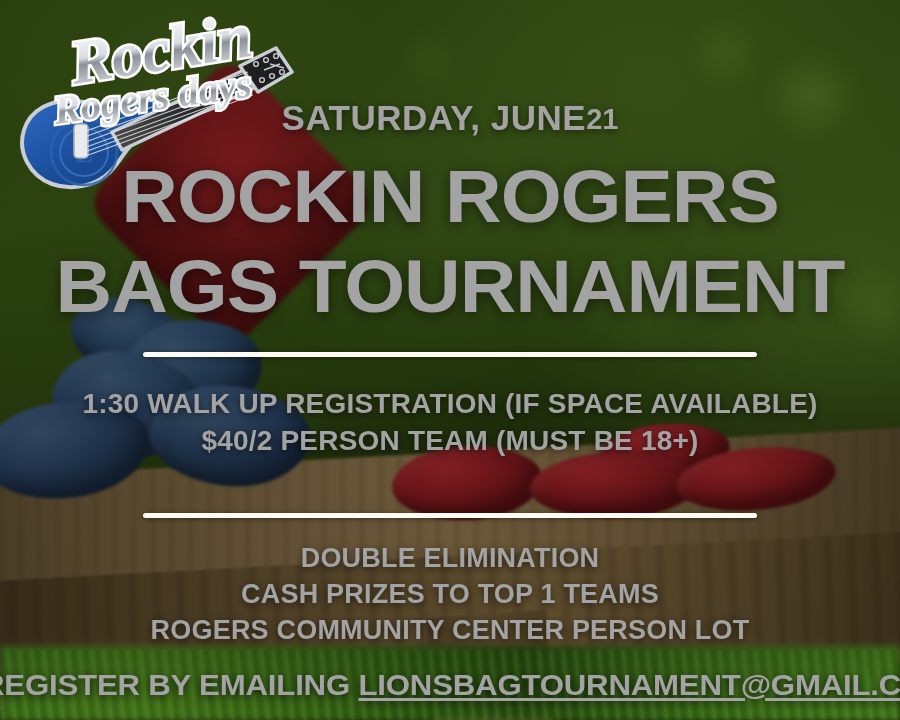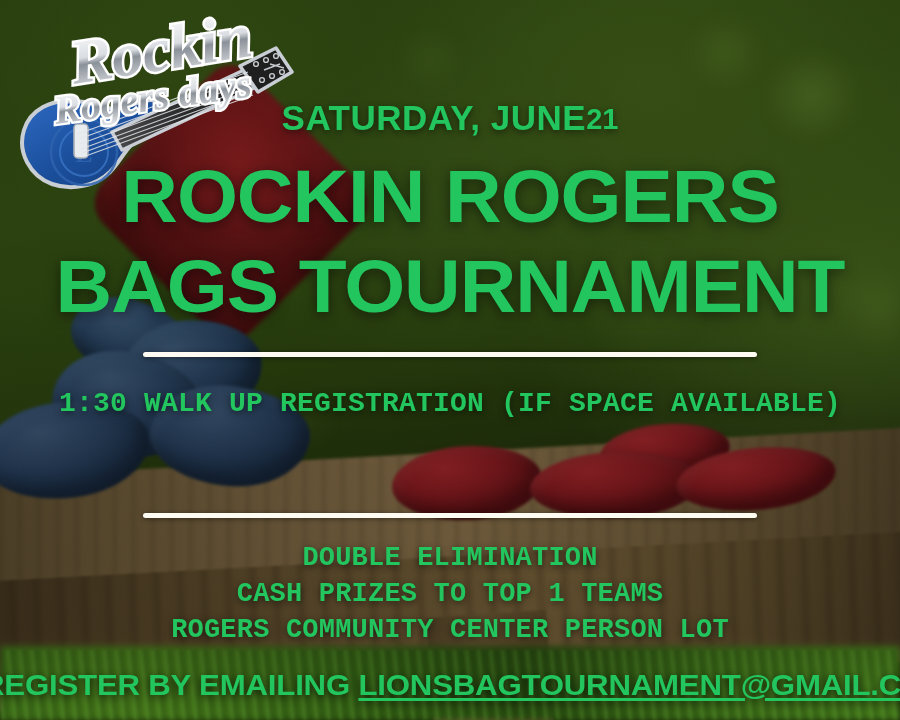--- a/index.html
+++ b/index.html
@@ -173,21 +173,21 @@
     position: absolute;
     left: 8px; top: 6px;
     width: 300px; height: 185px;
   }
   .logo svg { display: block; width: 100%; height: 100%; }
 
   
   .content {
     position: absolute; inset: 0;
     text-align: center;
-    color: #22c55e;
+    color: #a3a3a3;
   }
   .eyebrow {
     position: absolute; left: 0; right: 0; top: 98px;
     font-size: 35px;
     font-weight: 700;
     letter-spacing: 0.5px;
     text-shadow: 0 2px 7px rgba(0,0,0,.55);
   }
   .eyebrow .num {
     font-size: 29px;
@@ -210,21 +210,21 @@
     left: 143px;
     width: 614px;
     height: 5px;
     background: #fdfbf2;
     border-radius: 3px;
     box-shadow: 0 1px 5px rgba(0,0,0,.45);
   }
   .rule-1 { top: 352px; }
   .rule-2 { top: 513px; }
 
-  .block { position: absolute; left: 0; right: 0; font-family: Liberation Mono, monospace; }
+  .block { position: absolute; left: 0; right: 0; }
   .block .line {
     font-weight: 700;
     text-shadow: 0 2px 7px rgba(0,0,0,.55);
     white-space: nowrap;
   }
   .block-a { top: 385px; }
   .block-a .line { font-size: 28px; line-height: 37px; letter-spacing: .2px; }
   .block-b { top: 540px; }
   .block-b .line { font-size: 27px; line-height: 36px; letter-spacing: .2px; }
 
@@ -356,20 +356,21 @@
       <span>SATURDAY, JUNE</span><span class="num">21</span>
     </div>
 
     <div class="title title-1">ROCKIN ROGERS</div>
     <div class="title title-2">BAGS TOURNAMENT</div>
 
     <div class="rule rule-1"></div>
 
     <div class="block block-a">
       <div class="line">1:30 WALK UP REGISTRATION (IF SPACE AVAILABLE)</div>
+      <div class="line">$40/2 PERSON TEAM (MUST BE 18+)</div>
     </div>
 
     <div class="rule rule-2"></div>
 
     <div class="block block-b">
       <div class="line">DOUBLE ELIMINATION</div>
       <div class="line">CASH PRIZES TO TOP 1 TEAMS</div>
       <div class="line">ROGERS COMMUNITY CENTER PERSON LOT</div>
     </div>
 

